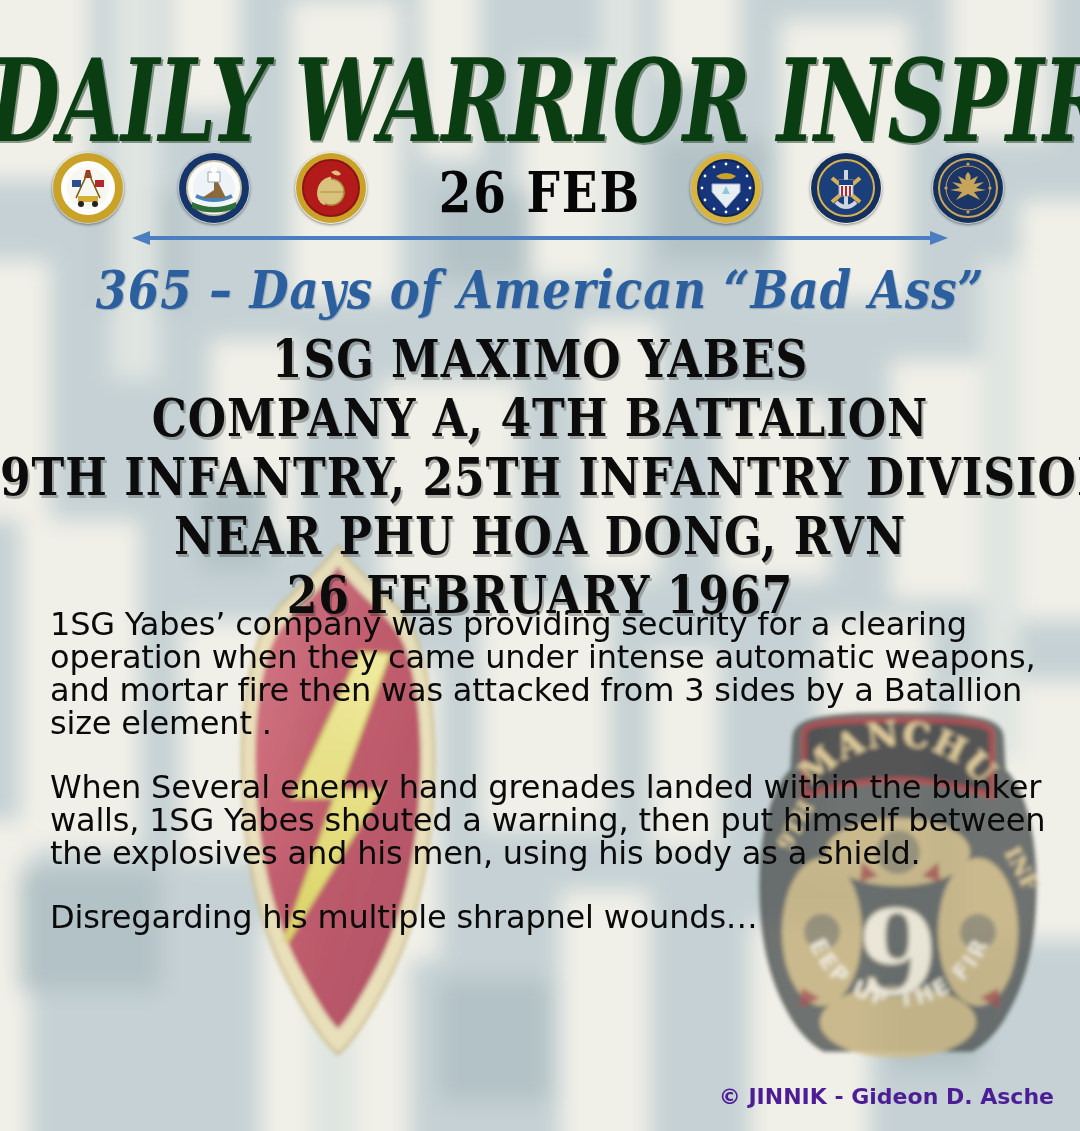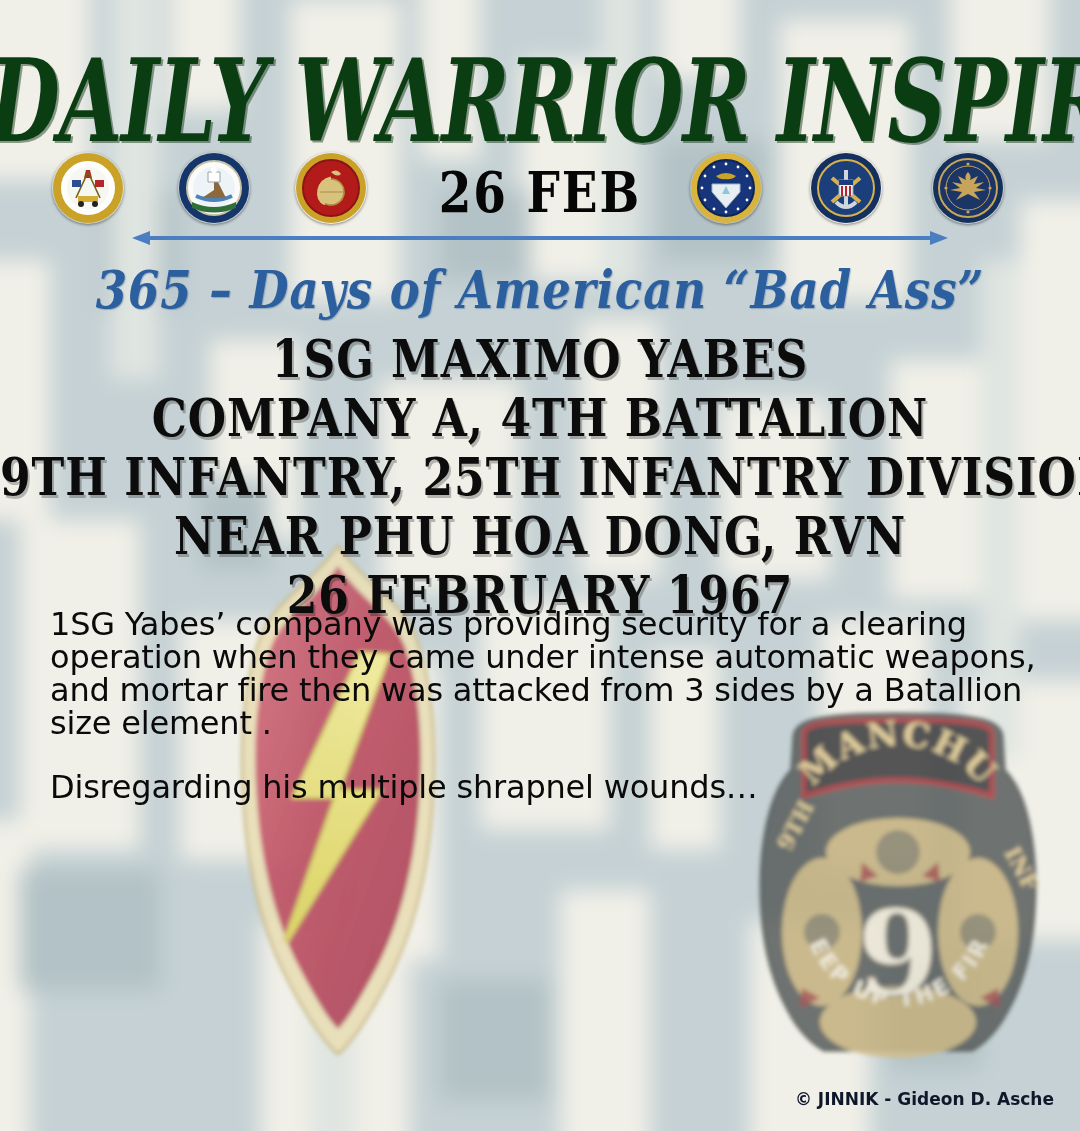--- a/index.html
+++ b/index.html
@@ -116,23 +116,23 @@
     font-weight:500;
     color:#0a0a0a;
     letter-spacing:-.2px;
   }
   .body-copy p{margin:0 0 31px 0;}
   .body-copy p:last-child{margin-bottom:16px;}
 
   .credit{
     position:absolute;right:26px;bottom:22px;
     font-family:"DejaVu Sans", sans-serif;
-    font-size:17px;
+    font-size:22px;
     font-weight:bold;
-    color:#0f172a;
+    color:#4c1d95;
   }
 </style>
 </head>
 <body>
 
 <div id="poster">
 
   <div class="bg-layer">
     <div class="bg-base"></div>
     <svg class="bg-blur" width="1160" height="1211" viewBox="0 0 1160 1211" preserveAspectRatio="none">
@@ -385,18 +385,19 @@
   <div class="stencil-block">
     <div>1SG MAXIMO YABES</div>
     <div>COMPANY A, 4TH BATTALION</div>
     <div>9TH INFANTRY, 25TH INFANTRY DIVISION</div>
     <div>NEAR PHU HOA DONG, RVN</div>
     <div>26 FEBRUARY 1967</div>
   </div>
 
   <div class="body-copy">
     <p>1SG Yabes’ company was providing security for a clearing operation when they came under intense automatic weapons, and mortar fire then was attacked from 3 sides by a Batallion size element .</p>
+    <p> When Several enemy hand grenades landed within the bunker walls, 1SG Yabes shouted a warning, then put himself between the explosives and his men, using his body as a shield.</p>
     <p>Disregarding his multiple shrapnel wounds…</p>
   </div>
 
   <div class="credit">© JINNIK - Gideon D. Asche</div>
 
 </div>
 
 </body></html>

